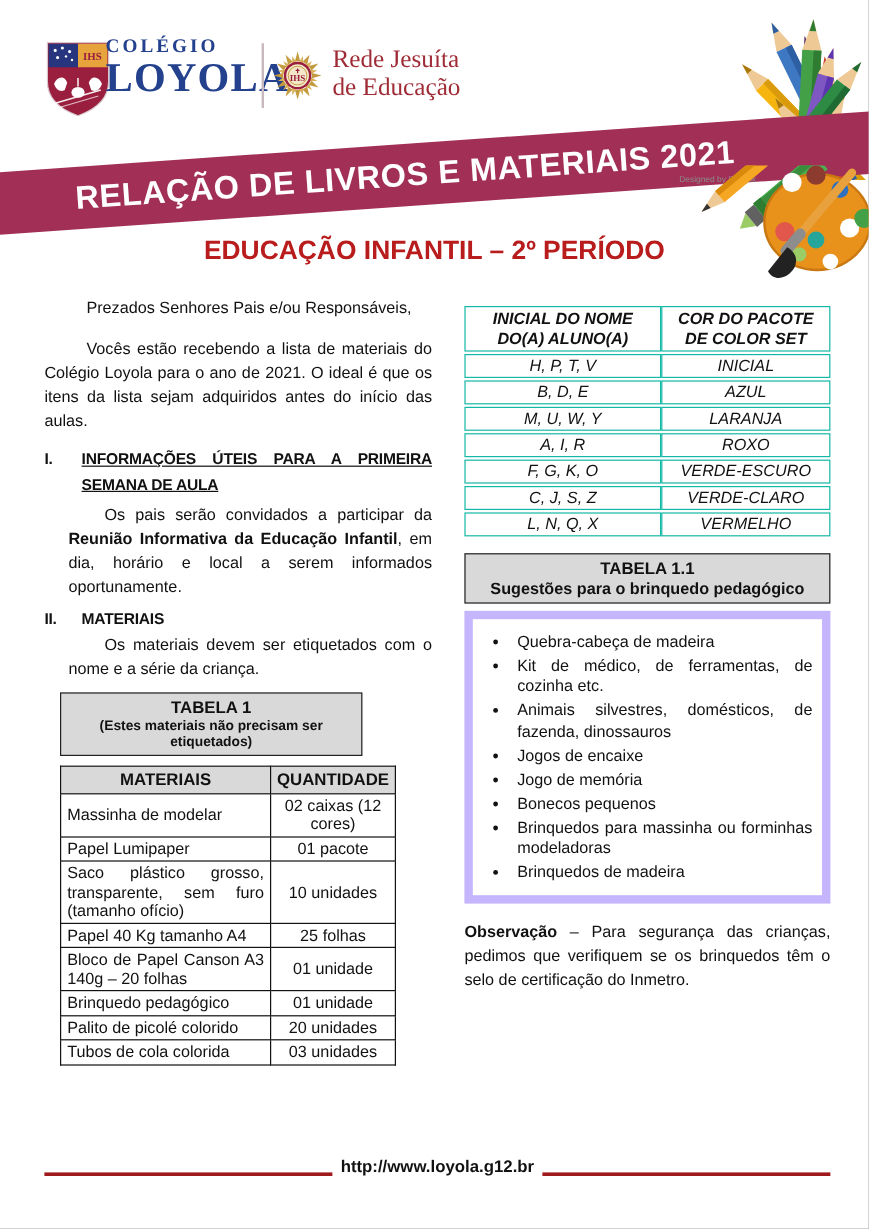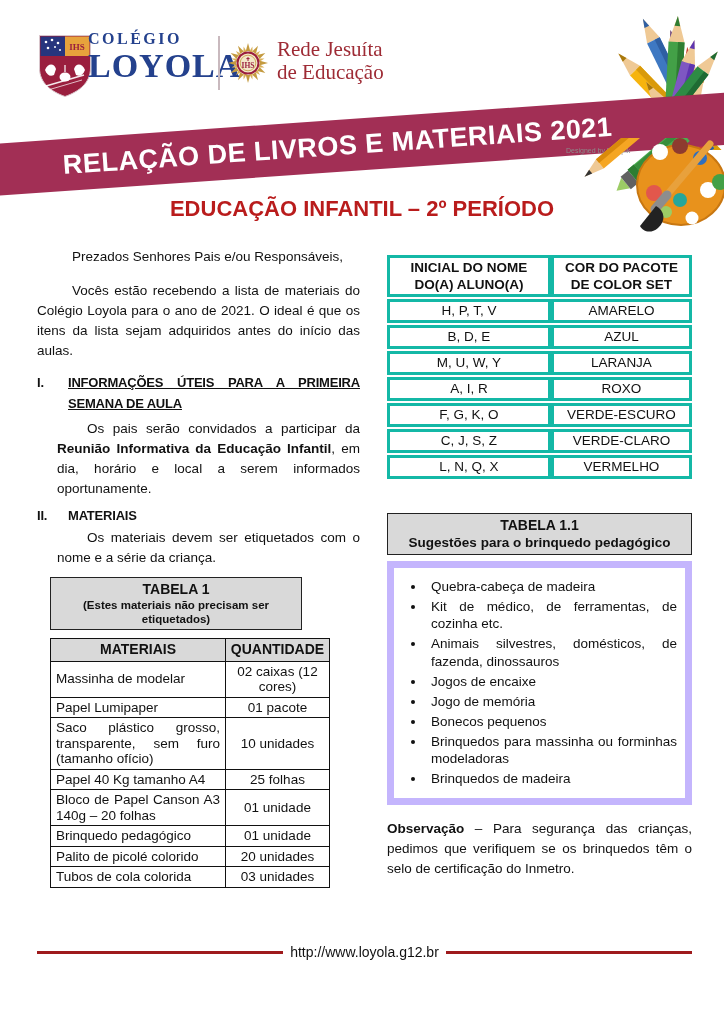--- a/index.html
+++ b/index.html
@@ -43,40 +43,40 @@
   .sec-head .t { display:block; text-align:justify; }
   .sec-head.u .t { text-decoration:underline; }
   .sec-head.h2 { margin-top:6px; }
   .sec-body { margin:5px 0 0 20px; text-indent:30px; text-align:justify; }
   .sec-body.tight { margin-top:2px; }
   
   .tbox { border:1px solid #222; background:var(--table-header-bg); text-align:center; font-weight:700; padding:3px 2px; }
   .tbox .big { font-size:14px; line-height:17px; }
   .tbox .small { font-size:11.5px; line-height:14px; }
   .tbox.t1 { width:252px; margin:9px 0 0 13px; }
-  .tbox.t11 { width:305px; margin-top:32px; }
+  .tbox.t11 { width:305px; margin-top:12px; }
   .tbox.t11 .small { font-size:13.5px; line-height:17px; }
   
   table.materials { width:280px; margin:8px 0 0 13px; border-collapse:collapse; font-size:13.5px; line-height:15.5px; }
   table.materials th, table.materials td { border:1px solid #111; padding:2px 5px; }
   table.materials th { background:var(--table-header-bg); font-size:14px; text-align:center; padding:3px 2px; }
   table.materials td.mat { text-align:justify; width:175px; }
   table.materials td.qty { text-align:center; }
   
   table.colorset { width:305px; margin-top:13px; border-collapse:separate; border-spacing:0 2px; font-size:13.5px; line-height:16px; }
-  table.colorset th, table.colorset td { border:3px solid #14b8a6; text-align:center; padding:1px 2px; }
+  table.colorset th, table.colorset td { border:1px solid #14b8a6; text-align:center; padding:1px 2px;font-style:italic; }
   table.colorset th { font-size:13.5px; line-height:17px; }
   table.colorset th:first-child, table.colorset td:first-child { width:164px; }
   
   .bullets { width:305px; margin-top:6px; border:7px solid #c4b5fd; padding:7px 8px 8px 10px; }
   .bullets ul { list-style:disc; padding-left:22px; }
   .bullets li { padding-left:5px; text-align:justify; font-size:13.5px; line-height:17.5px; margin:2.5px 0; }
   .obs { margin-top:14px; text-align:justify; }
   
-  .footer { position:absolute; left:37px; right:32px; top:944px; display:flex; align-items:center; gap:7px; }
+  .footer { position:absolute; left:37px; right:32px; top:964px; display:flex; align-items:flex-end; gap:7px;font-weight:bold; }
   .footer .fline { flex:1; height:3px; background:var(--footer-line); }
   .footer .url { font-size:14px; color:#111; white-space:nowrap; }
 </style>
 </head>
 <body>
 
 <div class="page">
 
   <svg class="crest" viewBox="0 0 54 64">
     <path d="M1.5 1.5 H52.5 V34 C52.5 49 41 57.5 27 62.5 C13 57.5 1.5 49 1.5 34 Z" fill="#9A1F3E" stroke="#d9c6cc" stroke-width="1"></path>
@@ -366,21 +366,21 @@
     <table class="colorset">
       <thead>
         <tr>
           <th>INICIAL DO NOME DO(A) ALUNO(A)</th>
           <th>COR DO PACOTE DE COLOR SET</th>
         </tr>
       </thead>
       <tbody id="colorset-body">
   <tr>
     <td>H, P, T, V</td>
-    <td>AMARELO</td>
+    <td>INICIAL</td>
   </tr>
 
   <tr>
     <td>B, D, E</td>
     <td>AZUL</td>
   </tr>
 
   <tr>
     <td>M, U, W, Y</td>
     <td>LARANJA</td>

